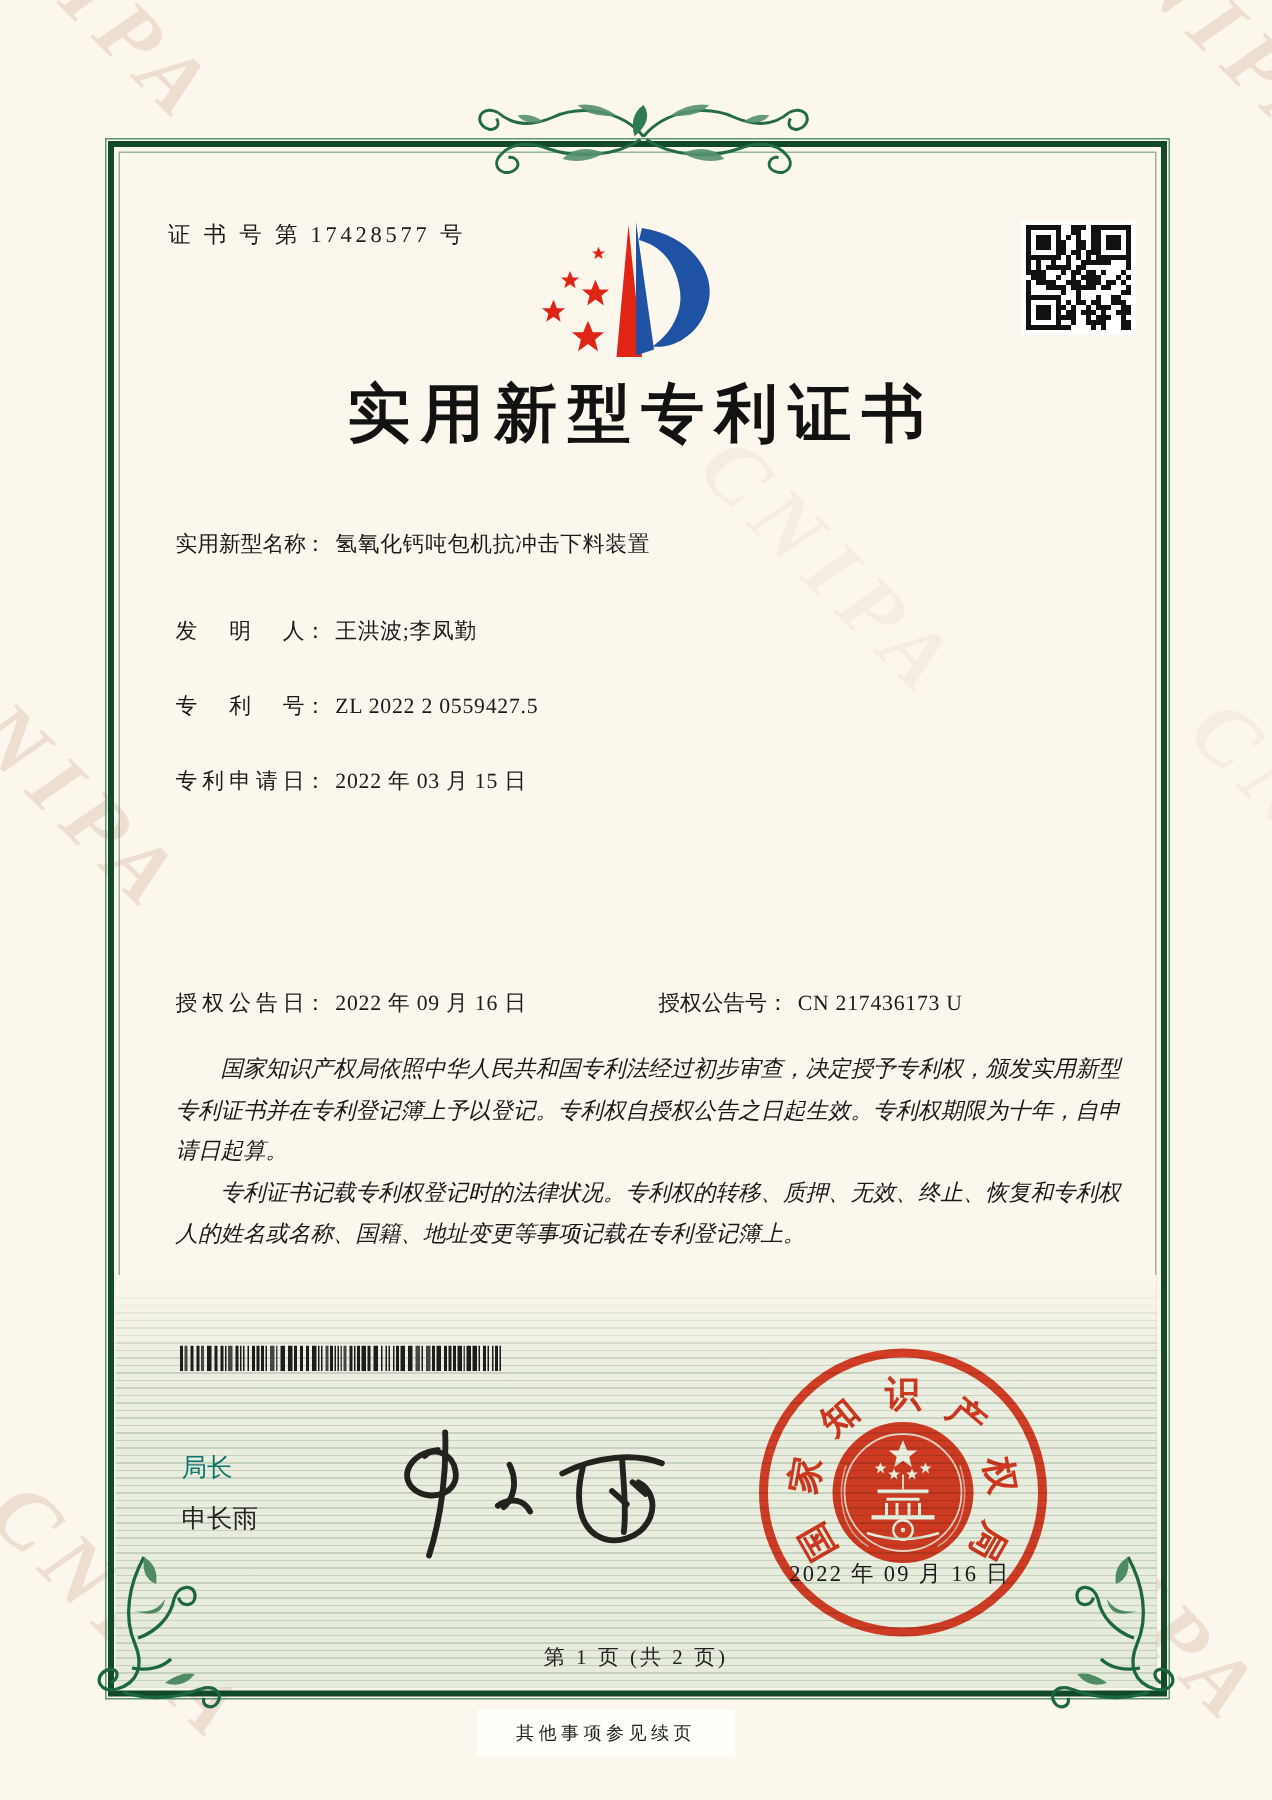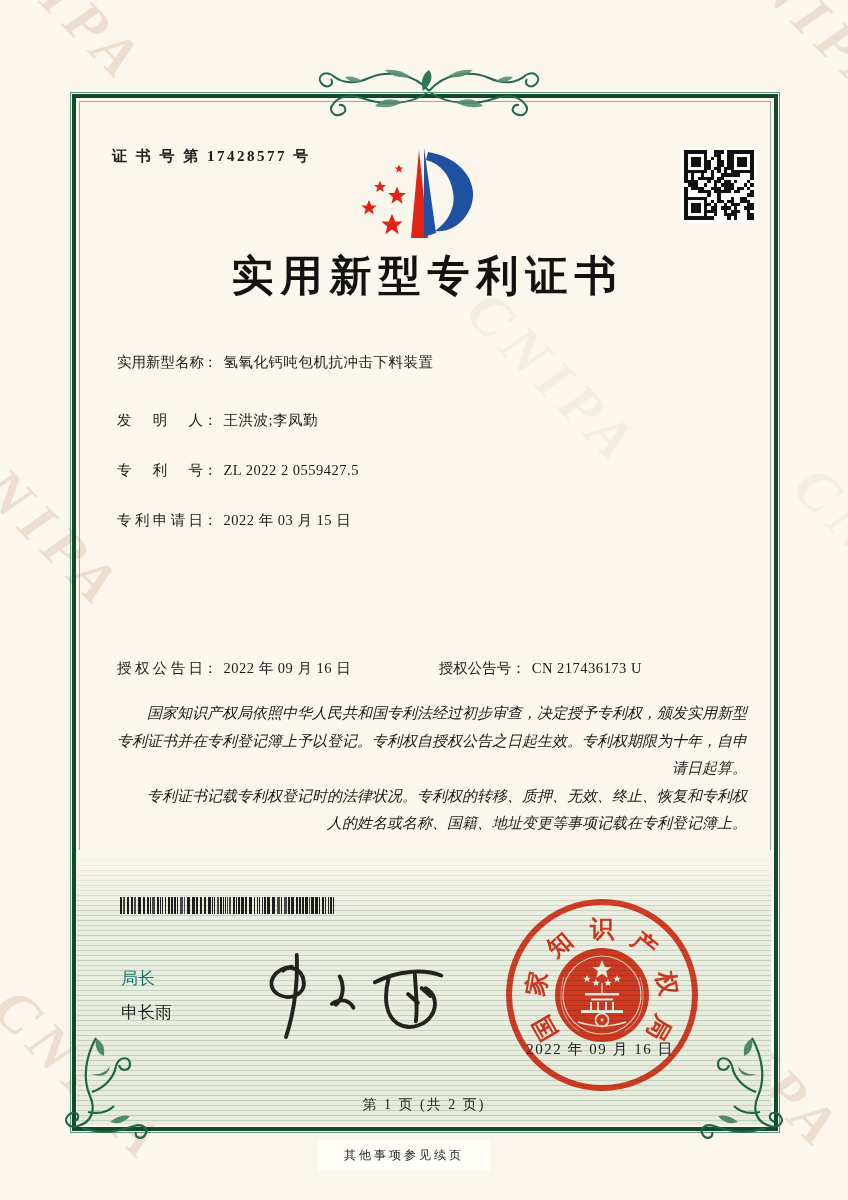--- a/index.html
+++ b/index.html
@@ -20,37 +20,37 @@
   .cert-border::after{content:"";position:absolute;inset:8px;border:1px solid rgba(65,122,92,.55);}
 
   
   .guilloche{position:absolute;left:77px;top:850px;width:694px;height:275px;
      background:
        linear-gradient(180deg,#fcf7ec 0,rgba(252,247,236,0) 60px),
        repeating-linear-gradient(180deg,rgba(120,148,118,.30) 0 1px,rgba(0,0,0,0) 1px 5px),
        linear-gradient(180deg,#ecefe2,#e6ebdb);}
 
   
-  .cert-no{position:absolute;left:112px;top:147px;font-size:15px;letter-spacing:2.5px;color:#1c1c1c;font-weight:bold;}
+  .cert-no{position:absolute;left:112px;top:147px;font-size:15px;letter-spacing:2.5px;color:#1c1c1c;}
   .logo{position:absolute;left:352px;top:136px;width:145px;height:124px;}
   .qr{position:absolute;left:681px;top:147px;width:76px;height:76px;background:#fff;}
   .title{position:absolute;left:0;top:248px;width:848px;text-align:center;
      font-size:42px;font-weight:700;letter-spacing:7px;text-indent:7px;color:#121212;}
 
   
   .frow{position:absolute;left:117px;font-size:14.5px;color:#1a1a1a;white-space:nowrap;}
   .flabel{display:inline-block;width:86px;text-align:justify;text-align-last:justify;vertical-align:bottom;}
   .fcolon{display:inline-block;margin-right:6px;}
   .fvalue{letter-spacing:.5px;}
   .grant-label{margin-left:84px;}
 
   
   .body-text{position:absolute;left:117px;top:700px;width:630px;}
   .body-text p{margin:0;text-indent:2em;font-style:italic;font-size:15px;
-     line-height:27.5px;color:#191919;text-align:right;}
+     line-height:27.5px;color:#191919;}
 
   
   .barcode{position:absolute;left:120px;top:897px;width:216px;height:17px;}
 
   
   .signer-title{position:absolute;left:121px;top:967px;font:500 17px "Liberation Sans","DejaVu Sans",sans-serif;color:#0f766e;}
   .signer-name{position:absolute;left:121px;top:1001px;font:500 17px "Liberation Sans","DejaVu Sans",sans-serif;color:#242424;}
   .signature{position:absolute;left:246px;top:948px;width:205px;height:95px;}
 
   

